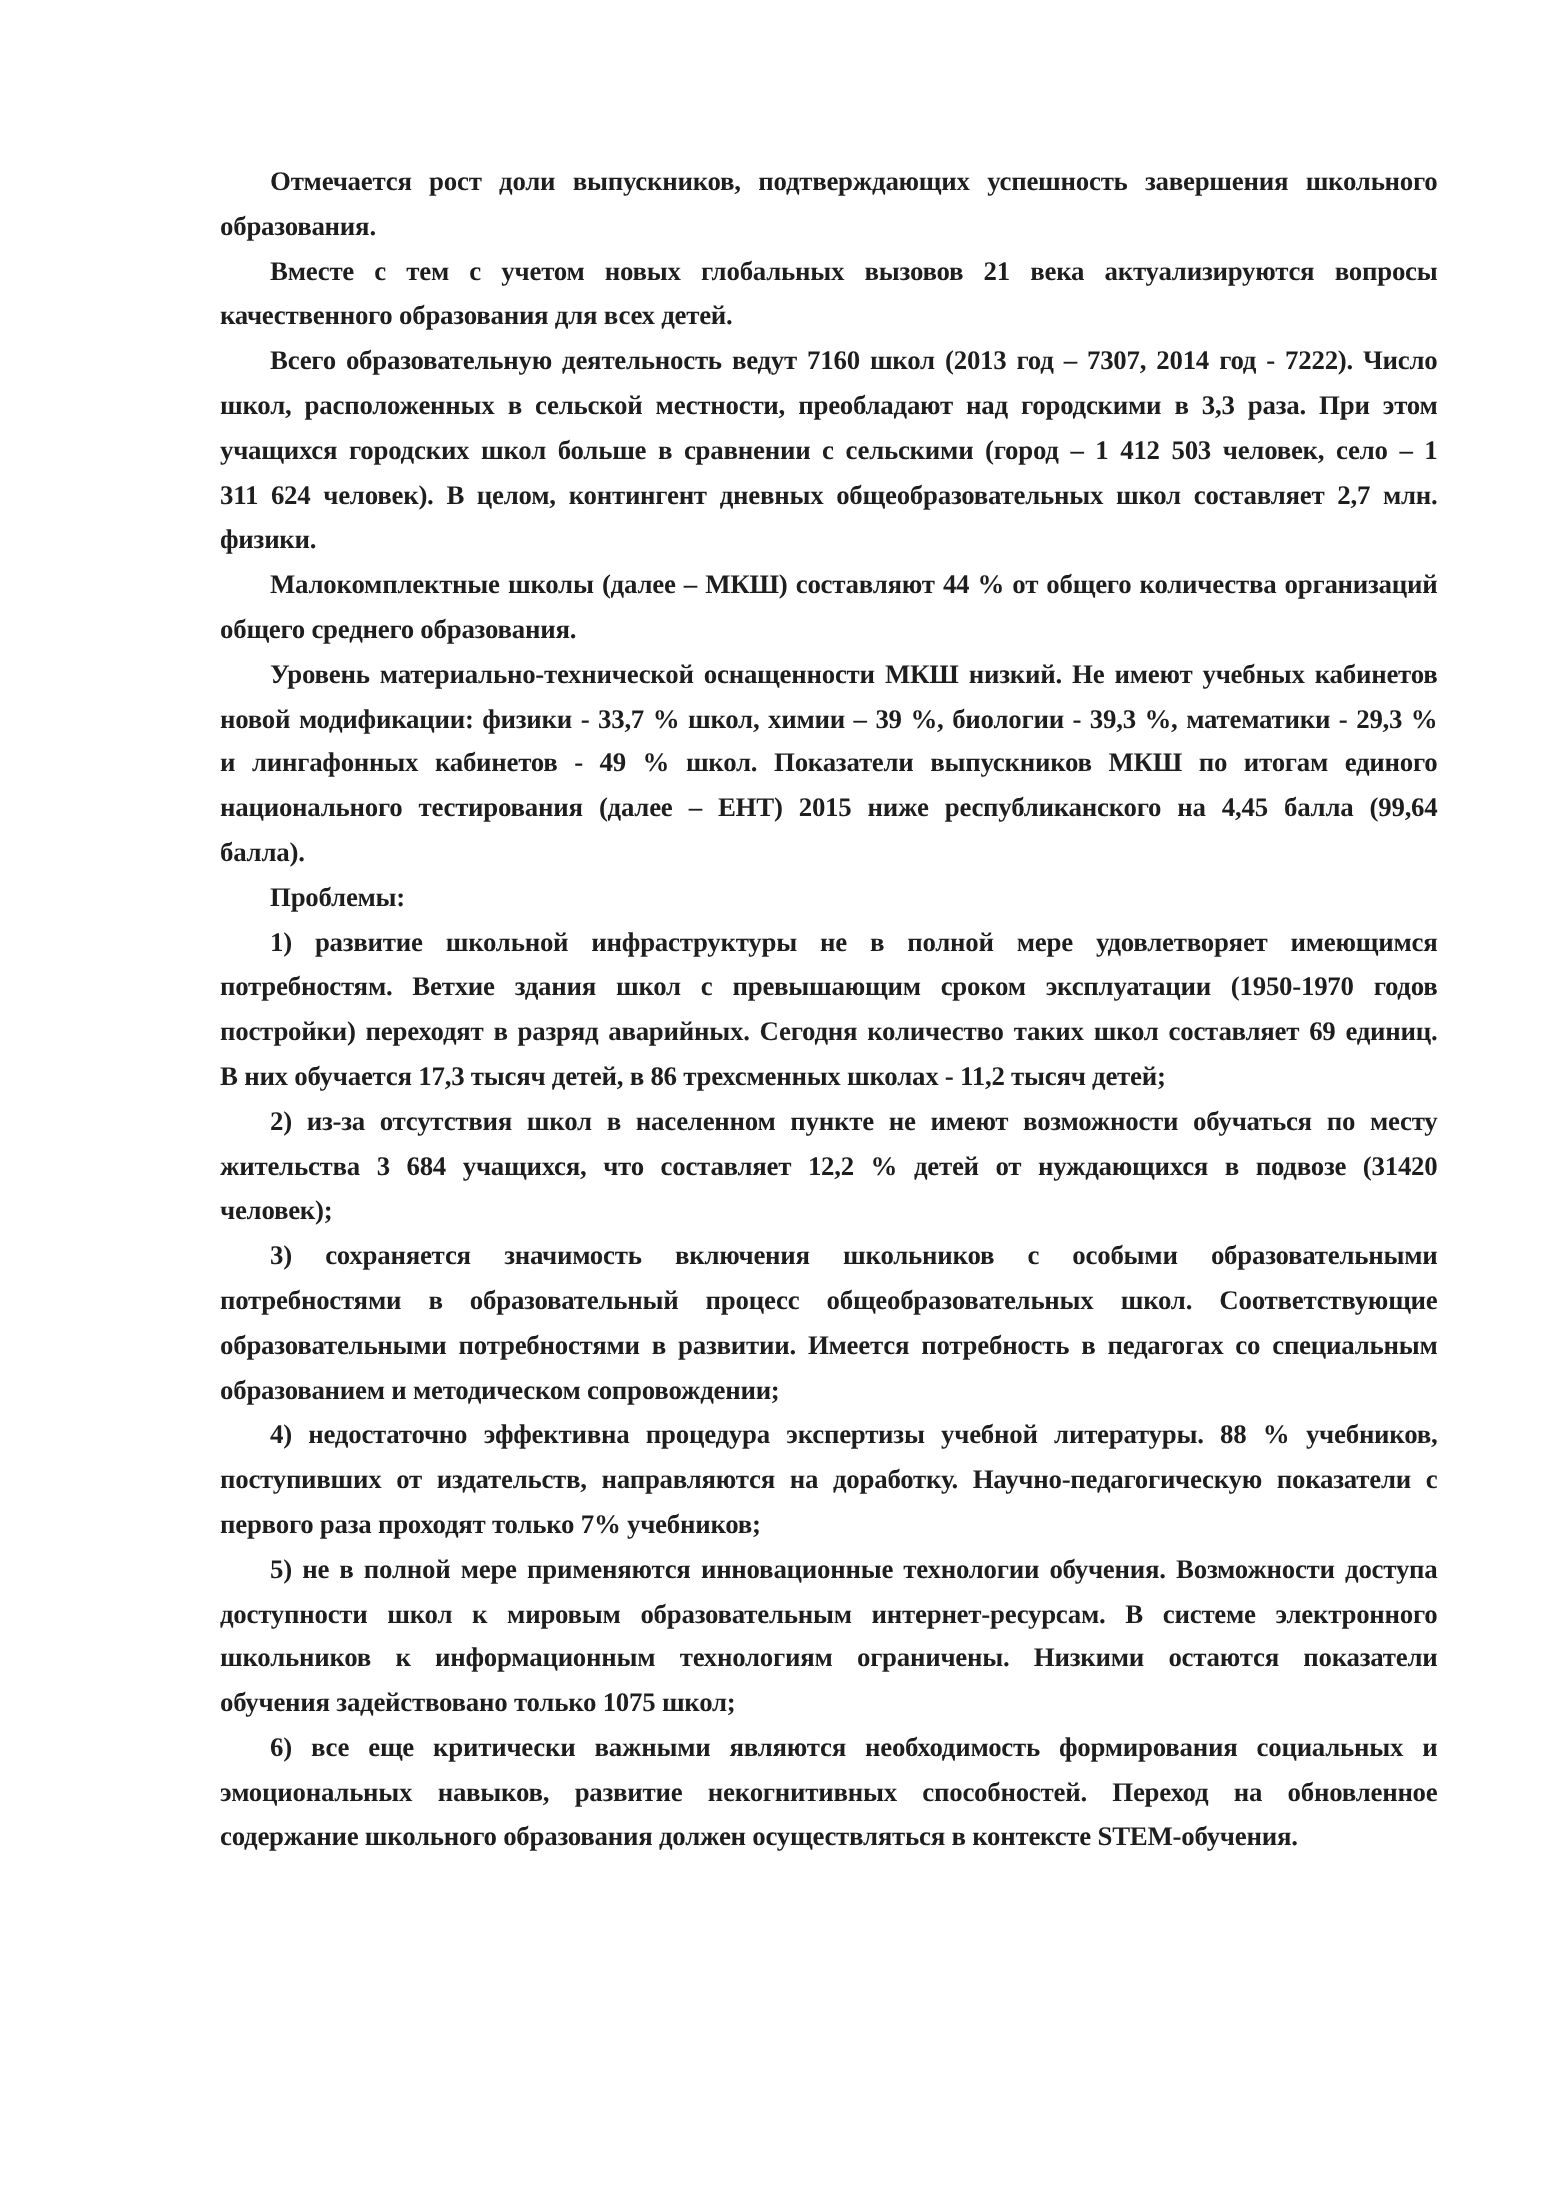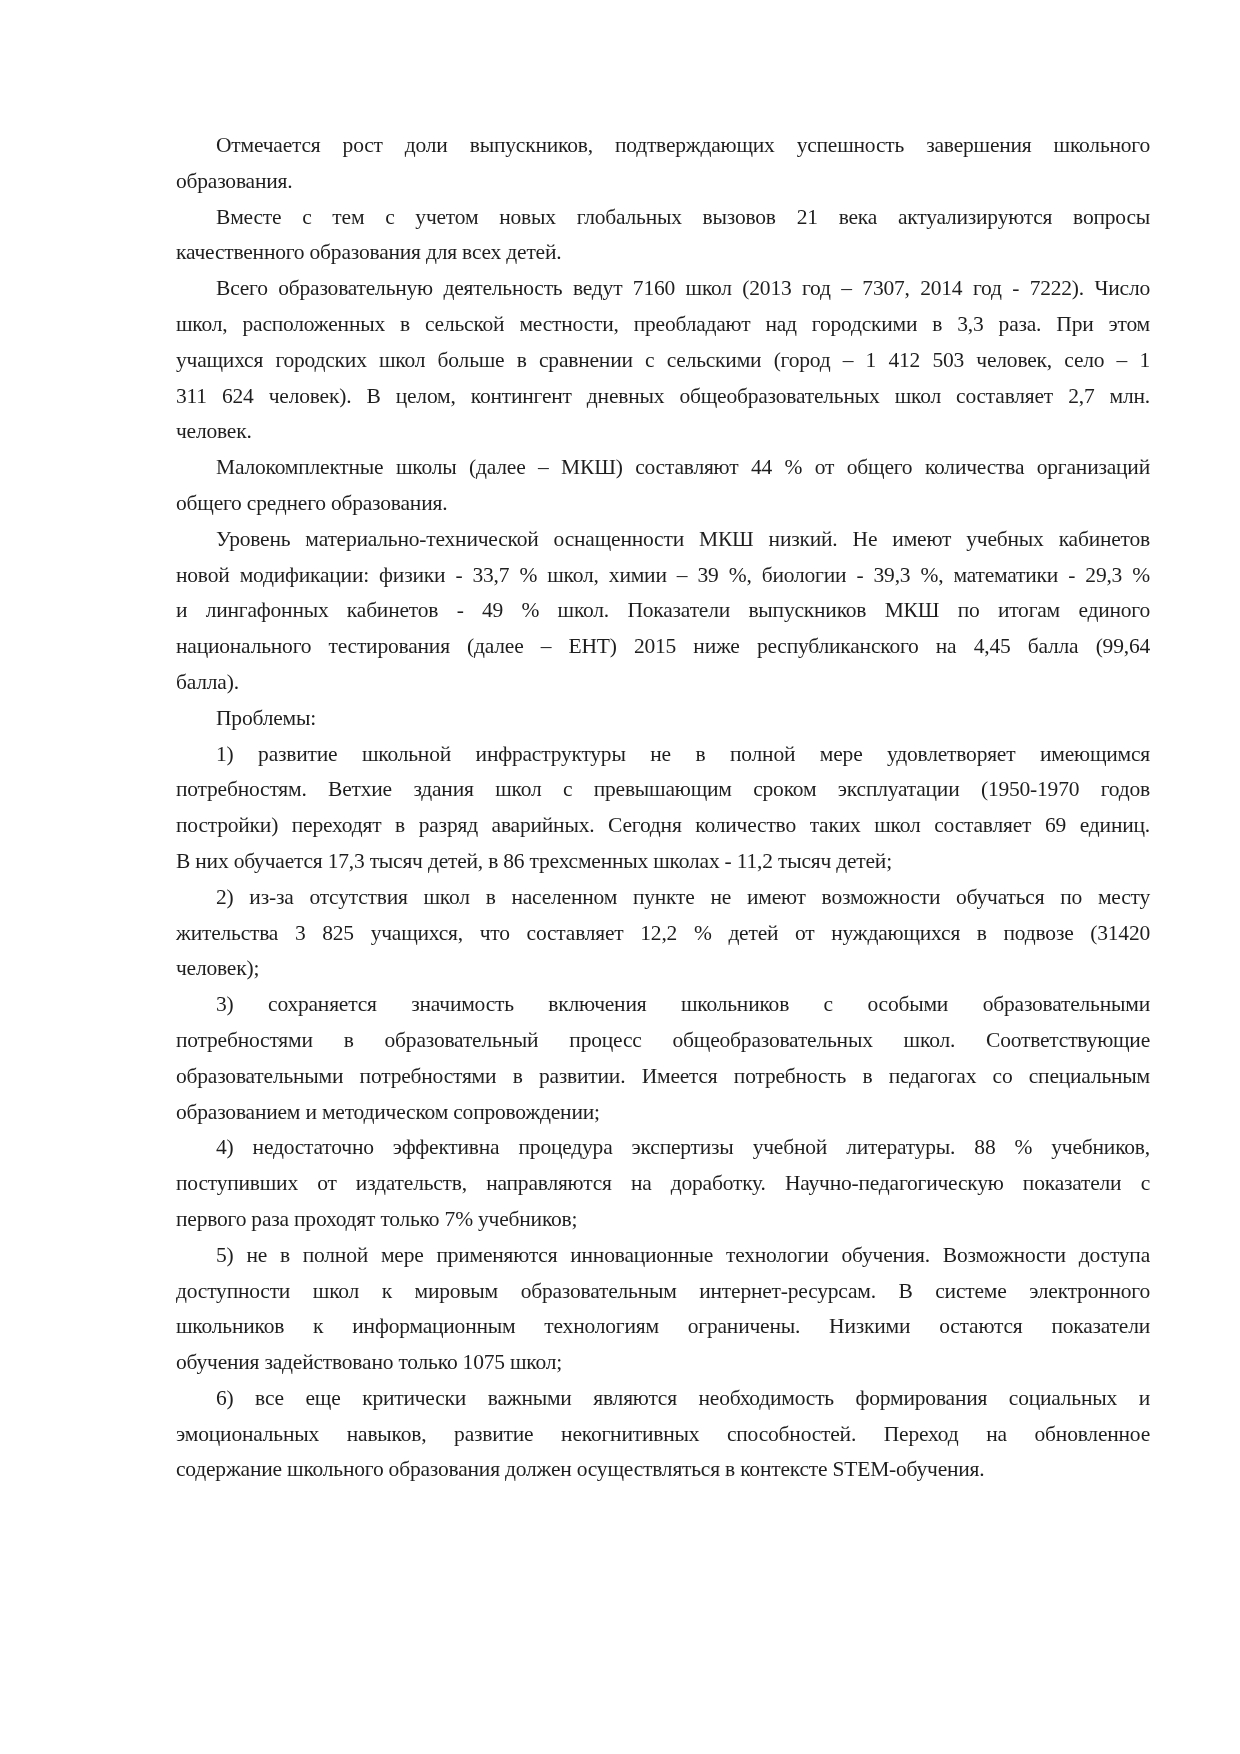--- a/index.html
+++ b/index.html
@@ -26,20 +26,21 @@
     color: #1e1e1e;
   }
   .para {
     margin: 0;
     padding: 0;
   }
   .line {
     text-align: justify;
     text-align-last: justify;
     white-space: nowrap;
+    font-weight: bold;
   }
   .line.first {
     text-indent: 40px;
   }
   .line.last {
     text-align: center;
     text-align-last: left;
   }
 </style>
 </head>
@@ -53,21 +54,21 @@
       </div>
       <div class="para">
         <div class="line first">Вместе с тем с учетом новых глобальных вызовов 21 века актуализируются вопросы</div>
         <div class="line last">качественного образования для всех детей.</div>
       </div>
       <div class="para">
         <div class="line first">Всего образовательную деятельность ведут 7160 школ (2013 год – 7307, 2014 год - 7222). Число</div>
         <div class="line">школ, расположенных в сельской местности, преобладают над городскими в 3,3 раза. При этом</div>
         <div class="line">учащихся городских школ больше в сравнении с сельскими (город – 1 412 503 человек, село – 1</div>
         <div class="line">311 624 человек). В целом, контингент дневных общеобразовательных школ составляет 2,7 млн.</div>
-        <div class="line last">человек.</div>
+        <div class="line last">физики.</div>
       </div>
       <div class="para">
         <div class="line first">Малокомплектные школы (далее – МКШ) составляют 44 % от общего количества организаций</div>
         <div class="line last">общего среднего образования.</div>
       </div>
       <div class="para">
         <div class="line first">Уровень материально-технической оснащенности МКШ низкий. Не имеют учебных кабинетов</div>
         <div class="line">новой модификации: физики - 33,7 % школ, химии – 39 %, биологии - 39,3 %, математики - 29,3 %</div>
         <div class="line">и лингафонных кабинетов - 49 % школ. Показатели выпускников МКШ по итогам единого</div>
         <div class="line">национального тестирования (далее – ЕНТ) 2015 ниже республиканского на 4,45 балла (99,64</div>
@@ -77,21 +78,21 @@
         <div class="line first last">Проблемы:</div>
       </div>
       <div class="para">
         <div class="line first">1) развитие школьной инфраструктуры не в полной мере удовлетворяет имеющимся</div>
         <div class="line">потребностям. Ветхие здания школ с превышающим сроком эксплуатации (1950-1970 годов</div>
         <div class="line">постройки) переходят в разряд аварийных. Сегодня количество таких школ составляет 69 единиц.</div>
         <div class="line last">В них обучается 17,3 тысяч детей, в 86 трехсменных школах - 11,2 тысяч детей;</div>
       </div>
       <div class="para">
         <div class="line first">2) из-за отсутствия школ в населенном пункте не имеют возможности обучаться по месту</div>
-        <div class="line">жительства 3 825 учащихся, что составляет 12,2 % детей от нуждающихся в подвозе (31420</div>
+        <div class="line">жительства 3 684 учащихся, что составляет 12,2 % детей от нуждающихся в подвозе (31420</div>
         <div class="line last">человек);</div>
       </div>
       <div class="para">
         <div class="line first">3) сохраняется значимость включения школьников с особыми образовательными</div>
         <div class="line">потребностями в образовательный процесс общеобразовательных школ. Соответствующие</div>
         <div class="line">образовательными потребностями в развитии. Имеется потребность в педагогах со специальным</div>
         <div class="line last">образованием и методическом сопровождении;</div>
       </div>
       <div class="para">
         <div class="line first">4) недостаточно эффективна процедура экспертизы учебной литературы. 88 % учебников,</div>

